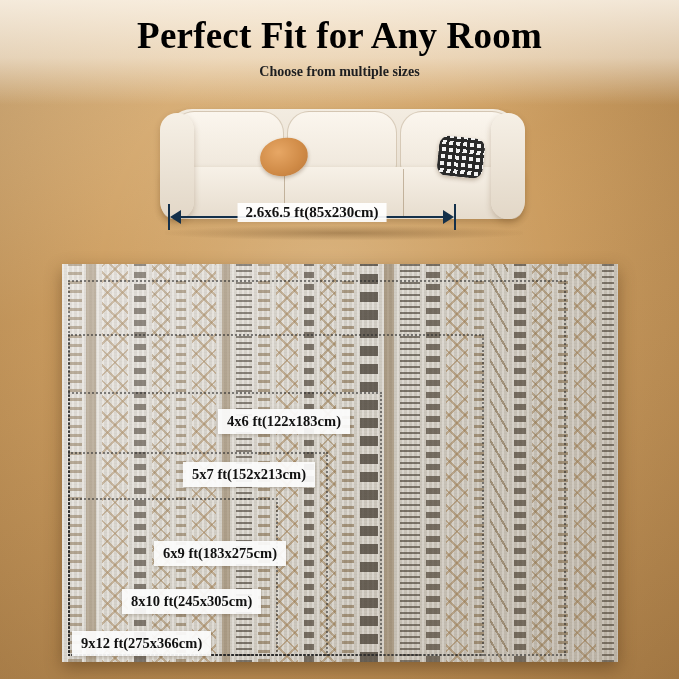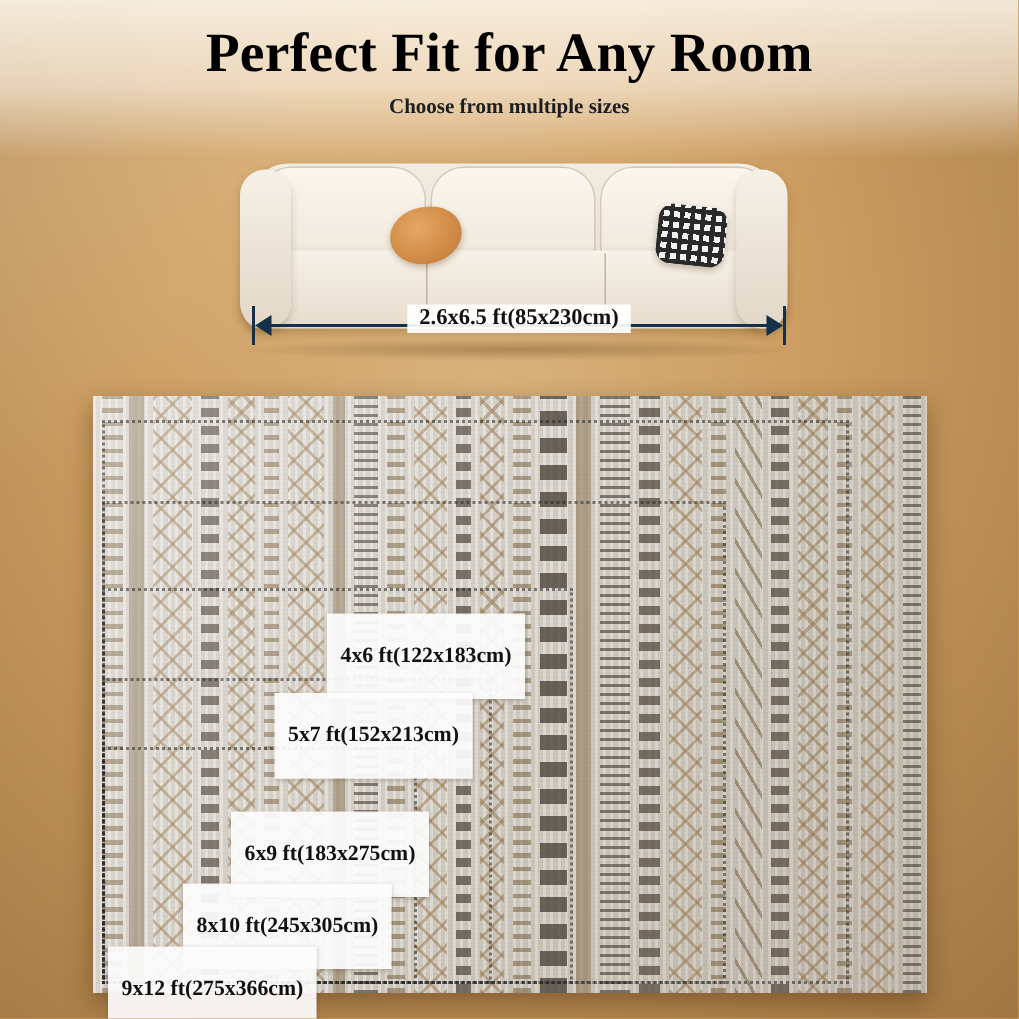--- a/index.html
+++ b/index.html
@@ -164,21 +164,21 @@
     left: 165px; top: 226px;
     width: 358px; height: 14px;
     background: radial-gradient(ellipse at center, rgba(90,58,22,0.35) 0%, rgba(90,58,22,0) 75%);
   }
 
   
   .meas {
     position: absolute;
     left: 168px;
     top: 200px;
-    width: 356px;
+    width: 288px;
     height: 36px;
   }
   .meas-line {
     position: absolute;
     left: 8px; right: 8px; top: 16px;
     height: 2px;
     background: #14304a;
   }
   .meas-cap {
     position: absolute;
@@ -275,21 +275,21 @@
   }
 
   
   .tag {
     position: absolute;
     background: rgba(252,252,252,0.93);
     color: #111;
     font-family: "Liberation Serif", serif;
     font-weight: bold;
     font-size: 14.5px;
-    padding: 20px 9px;
+    padding: 4px 9px;
     white-space: nowrap;
     box-shadow: 0 1px 3px rgba(60,40,15,0.25);
   }
   
   .size-box {
     position: absolute;
     border: 2px dotted rgba(40,40,40,0.55);
   }
 </style>
 </head>

